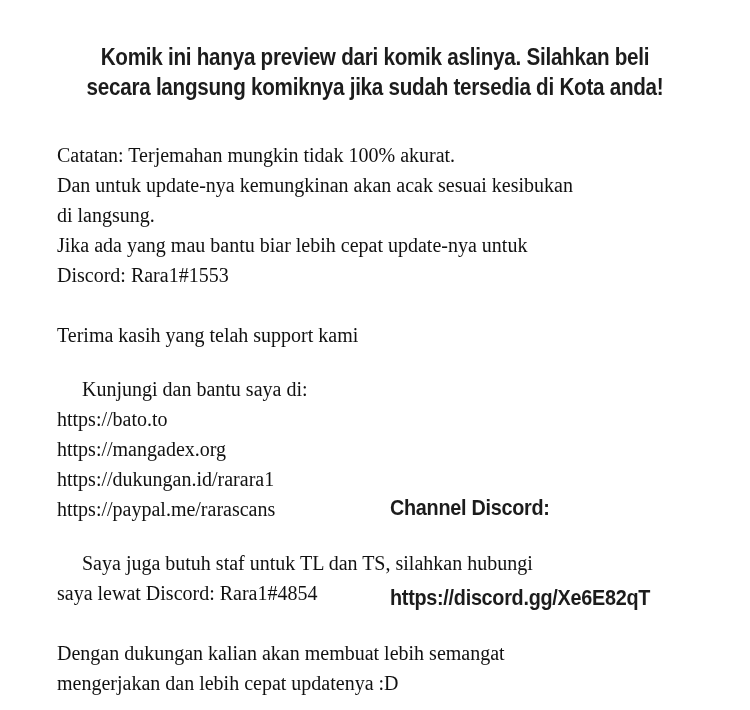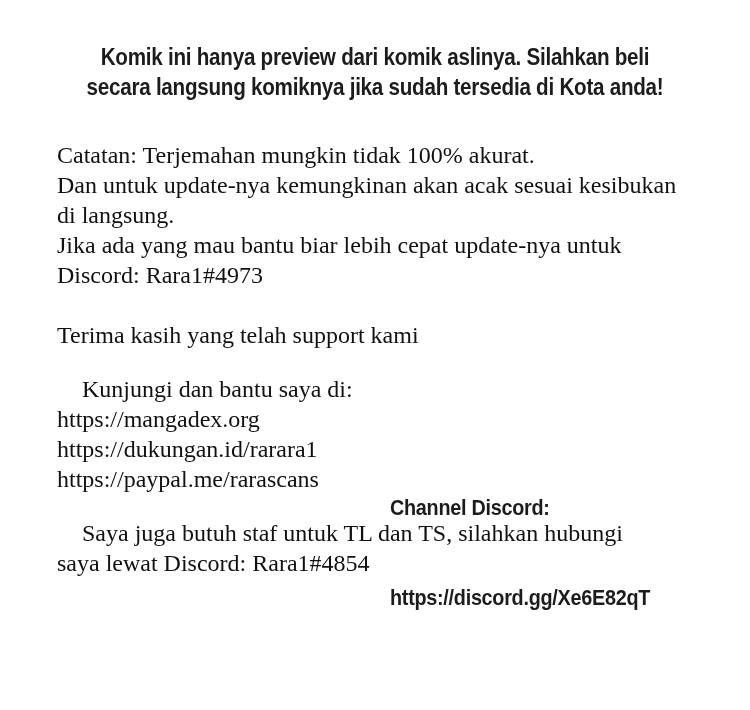--- a/index.html
+++ b/index.html
@@ -26,21 +26,21 @@
     letter-spacing: -0.3px;
     color: #1c1c1c;
     transform: scaleX(0.86);
   }
   .notes {
     position: absolute;
     left: 57px;
     top: 140px;
     width: 660px;
     font-family: "Liberation Serif", serif;
-    font-size: 24px;
+    font-size: 20px;
     line-height: 30px;
     color: #111111;
   }
   .line {
     height: 30px;
     white-space: pre;
   }
   .indent {
     padding-left: 25px;
     margin-top: 24px;
@@ -69,28 +69,31 @@
 <div class="heading">
   <div class="heading-line">Komik ini hanya preview dari komik aslinya. Silahkan beli</div>
   <div class="heading-line">secara langsung komiknya jika sudah tersedia di Kota anda!</div>
 </div>
 
 <div class="notes">
   <div class="line">Catatan: Terjemahan mungkin tidak 100% akurat.</div>
   <div class="line">Dan untuk update-nya kemungkinan akan acak sesuai kesibukan</div>
   <div class="line">di langsung.</div>
   <div class="line">Jika ada yang mau bantu biar lebih cepat update-nya untuk</div>
-  <div class="line">Discord: Rara1#4973</div>
+  <div class="line">Discord: Rara1#1553</div>
   <div class="spacer"></div>
   <div class="line">Terima kasih yang telah support kami</div>
   <div class="line indent">Kunjungi dan bantu saya di:</div>
+  <div class="line">https://bato.to</div>
   <div class="line">https://mangadex.org</div>
   <div class="line">https://dukungan.id/rarara1</div>
   <div class="line">https://paypal.me/rarascans</div>
   <div class="line indent">Saya juga butuh staf untuk TL dan TS, silahkan hubungi</div>
   <div class="line">saya lewat Discord: Rara1#4854</div>
   <div class="spacer"></div>
+  <div class="line">Dengan dukungan kalian akan membuat lebih semangat</div>
+  <div class="line">mengerjakan dan lebih cepat updatenya :D</div>
 </div>
 
 <div class="discord-box">
   <div>Channel Discord:</div>
   <div>https://discord.gg/Xe6E82qT</div>
 </div>
 
 </body></html>

